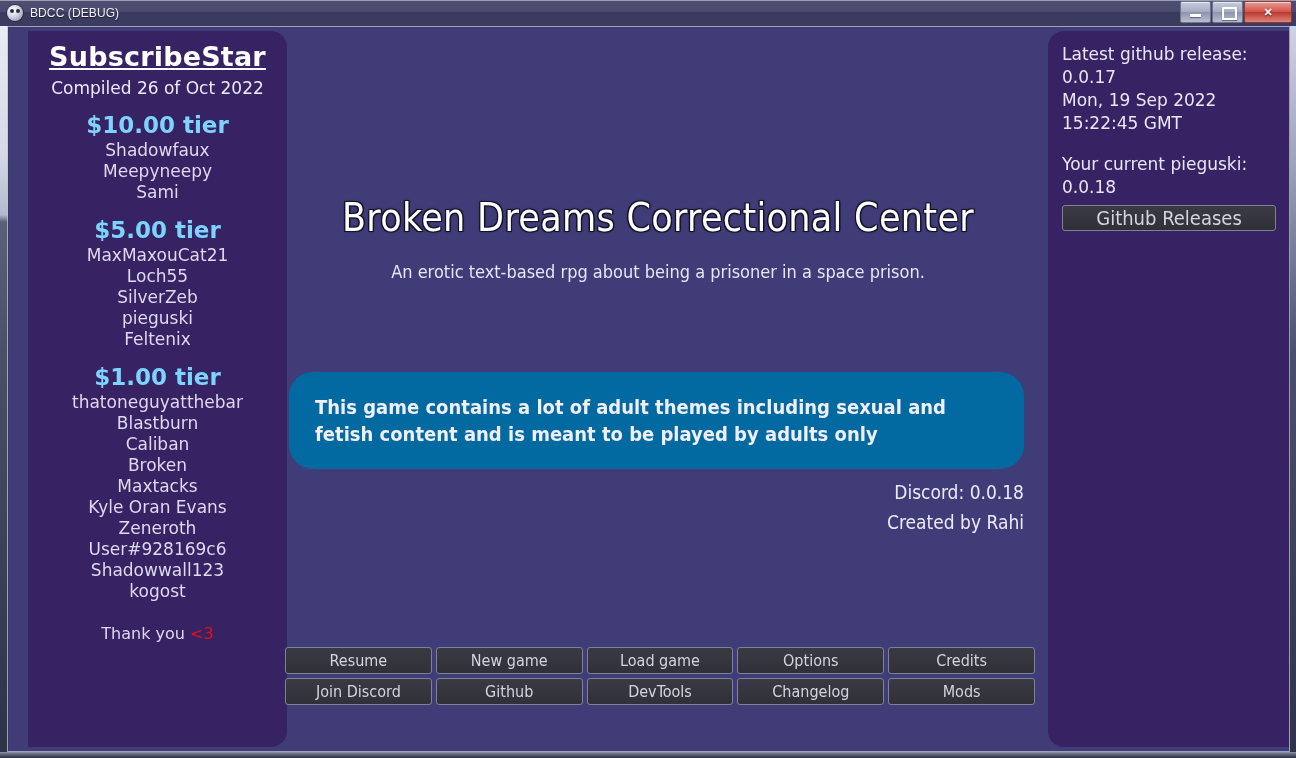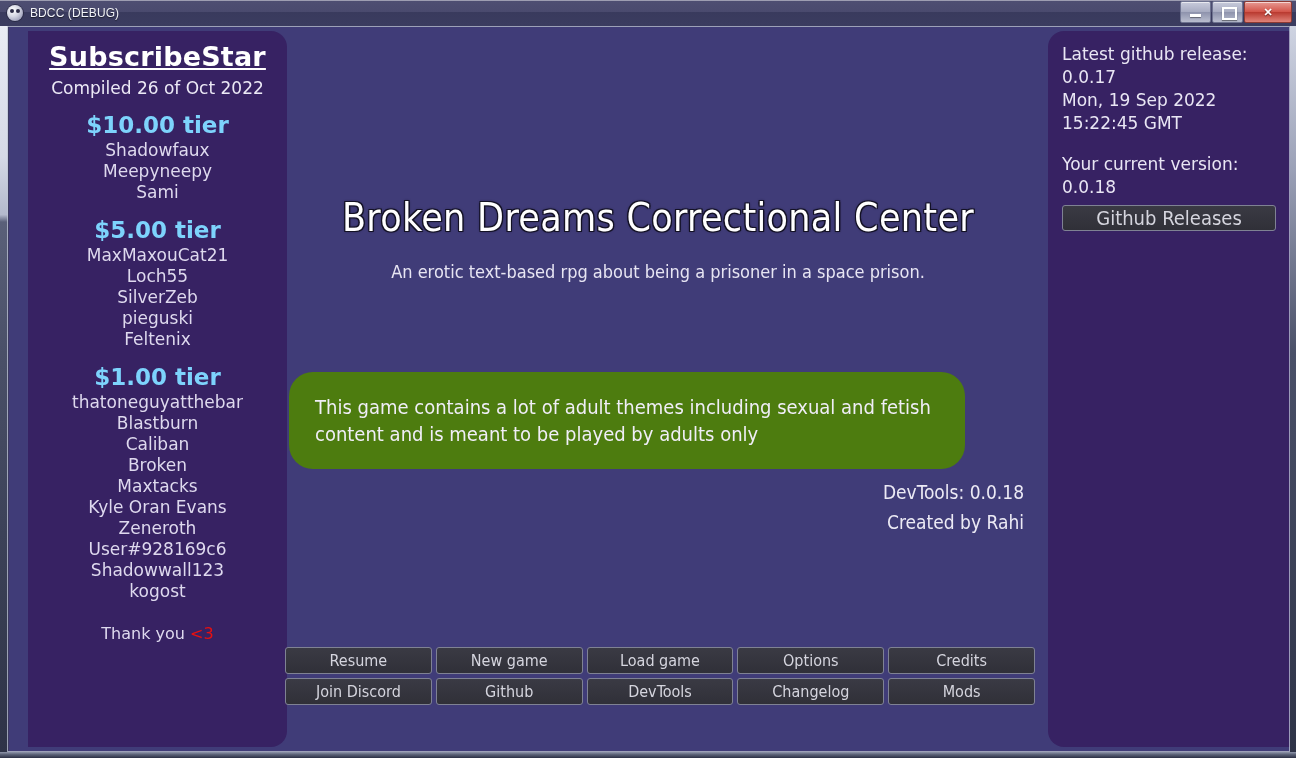--- a/index.html
+++ b/index.html
@@ -241,27 +241,28 @@
     top: 234px;
     text-align: center;
     font-size: 18px;
     color: #e7e5f3;
     font-family: "DejaVu Sans Condensed", "Liberation Sans Narrow", "Liberation Sans", sans-serif;
   }
   #warning-box {
     position: absolute;
     left: 21px;
     top: 345px;
-    width: 676px;
+    width: 735px;
     height: 97px;
-    background: #4d7c0f;
+    background: #0369a1;
     border-radius: 24px;
     box-sizing: border-box;
     display: flex;
     align-items: center;
+    font-weight: bold;
   }
   #warning-text {
     padding: 0 26px;
     font-size: 20px;
     line-height: 27px;
     color: #f0eef7;
     font-family: "DejaVu Sans Condensed", "Liberation Sans Narrow", "Liberation Sans", sans-serif;
   }
   .meta-line {
     position: absolute;
@@ -405,21 +406,21 @@
     </div>
 
     <div id="center">
       <div id="game-title">Broken Dreams Correctional Center</div>
       <div id="game-subtitle">An erotic text-based rpg about being a prisoner in a space prison.</div>
 
       <div id="warning-box">
         <div id="warning-text">This game contains a lot of adult themes including sexual and fetish content and is meant to be played by adults only</div>
       </div>
 
-      <div class="meta-line" id="meta-version">DevTools: 0.0.18</div>
+      <div class="meta-line" id="meta-version">Discord: 0.0.18</div>
       <div class="meta-line" id="meta-author">Created by Rahi</div>
 
       <div id="menu-grid">
         <div class="menu-btn">Resume</div>
         <div class="menu-btn">New game</div>
         <div class="menu-btn">Load game</div>
         <div class="menu-btn">Options</div>
         <div class="menu-btn">Credits</div>
         <div class="menu-btn">Join Discord</div>
         <div class="menu-btn">Github</div>
@@ -428,19 +429,19 @@
         <div class="menu-btn">Mods</div>
       </div>
     </div>
 
     <div id="rightpanel">
       <div class="rp-line">Latest github release:</div>
       <div class="rp-line">0.0.17</div>
       <div class="rp-line">Mon, 19 Sep 2022</div>
       <div class="rp-line">15:22:45 GMT</div>
       <div class="rp-gap"></div>
-      <div class="rp-line">Your current version:</div>
+      <div class="rp-line">Your current pieguski:</div>
       <div class="rp-line">0.0.18</div>
       <div id="github-btn">Github Releases</div>
     </div>
 
   </div>
 </div>
 
 </body></html>

